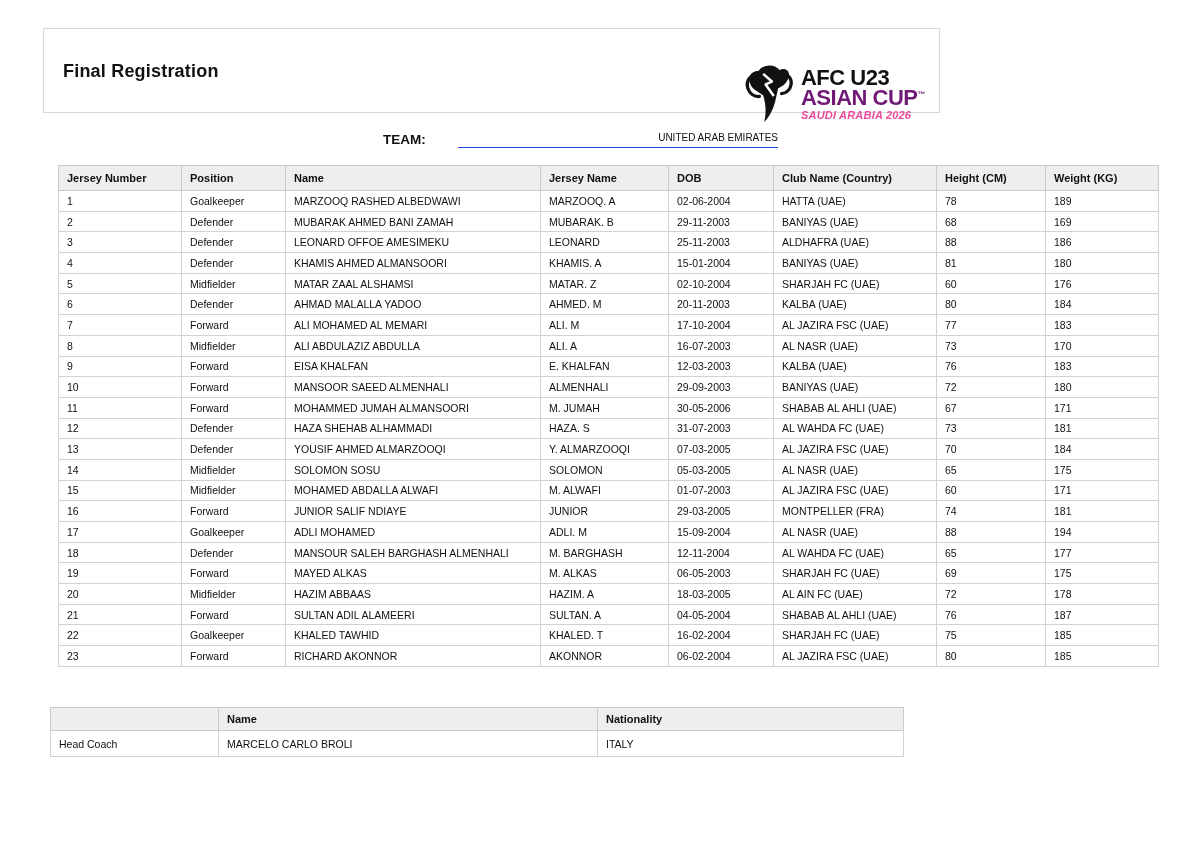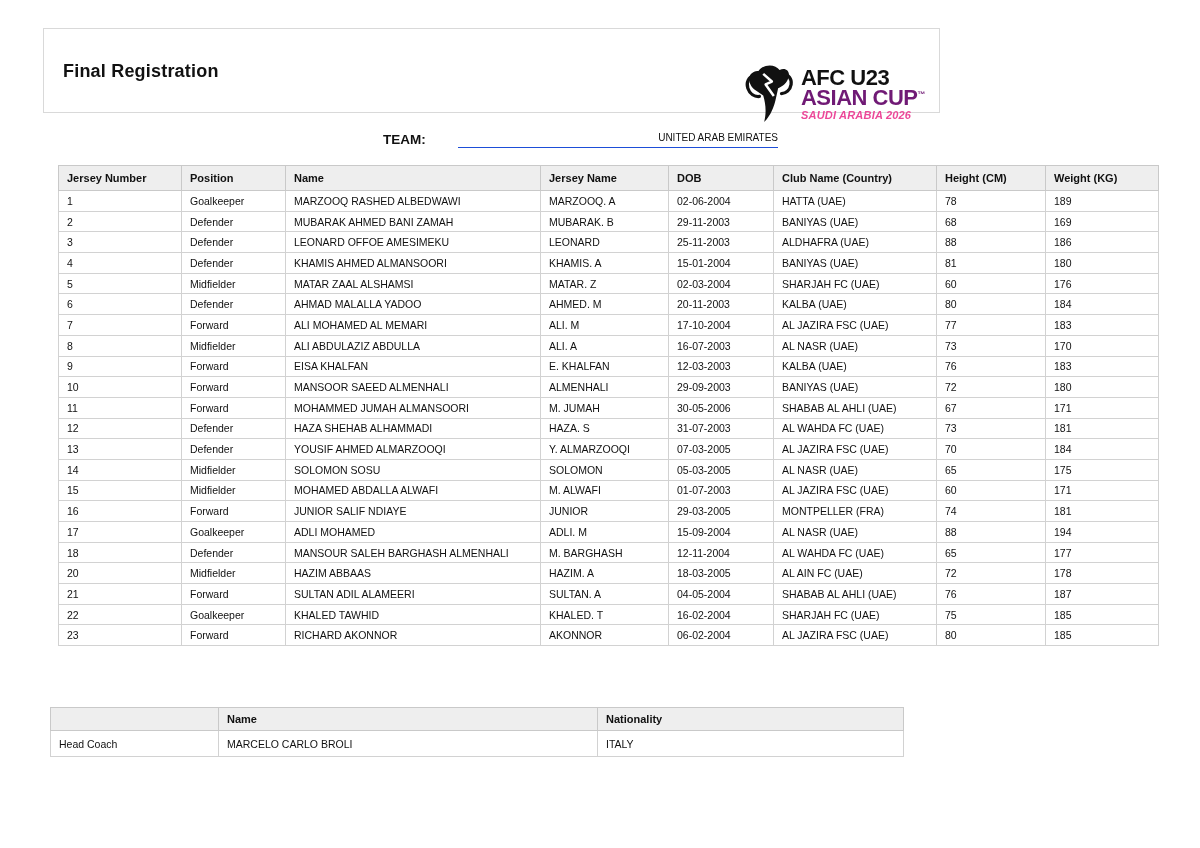--- a/index.html
+++ b/index.html
@@ -128,21 +128,21 @@
           <td>15-01-2004</td>
           <td>BANIYAS (UAE)</td>
           <td>81</td>
           <td>180</td>
         </tr>
         <tr>
           <td>5</td>
           <td>Midfielder</td>
           <td>MATAR ZAAL ALSHAMSI</td>
           <td>MATAR. Z</td>
-          <td>02-03-2004</td>
+          <td>02-10-2004</td>
           <td>SHARJAH FC (UAE)</td>
           <td>60</td>
           <td>176</td>
         </tr>
         <tr>
           <td>6</td>
           <td>Defender</td>
           <td>AHMAD MALALLA YADOO</td>
           <td>AHMED. M</td>
           <td>20-11-2003</td>
@@ -262,20 +262,30 @@
         </tr>
         <tr>
           <td>18</td>
           <td>Defender</td>
           <td>MANSOUR SALEH BARGHASH ALMENHALI</td>
           <td>M. BARGHASH</td>
           <td>12-11-2004</td>
           <td>AL WAHDA FC (UAE)</td>
           <td>65</td>
           <td>177</td>
+        </tr>
+        <tr>
+          <td>19</td>
+          <td>Forward</td>
+          <td>MAYED ALKAS</td>
+          <td>M. ALKAS</td>
+          <td>06-05-2003</td>
+          <td>SHARJAH FC (UAE)</td>
+          <td>69</td>
+          <td>175</td>
         </tr>
         <tr>
           <td>20</td>
           <td>Midfielder</td>
           <td>HAZIM ABBAAS</td>
           <td>HAZIM. A</td>
           <td>18-03-2005</td>
           <td>AL AIN FC (UAE)</td>
           <td>72</td>
           <td>178</td>

